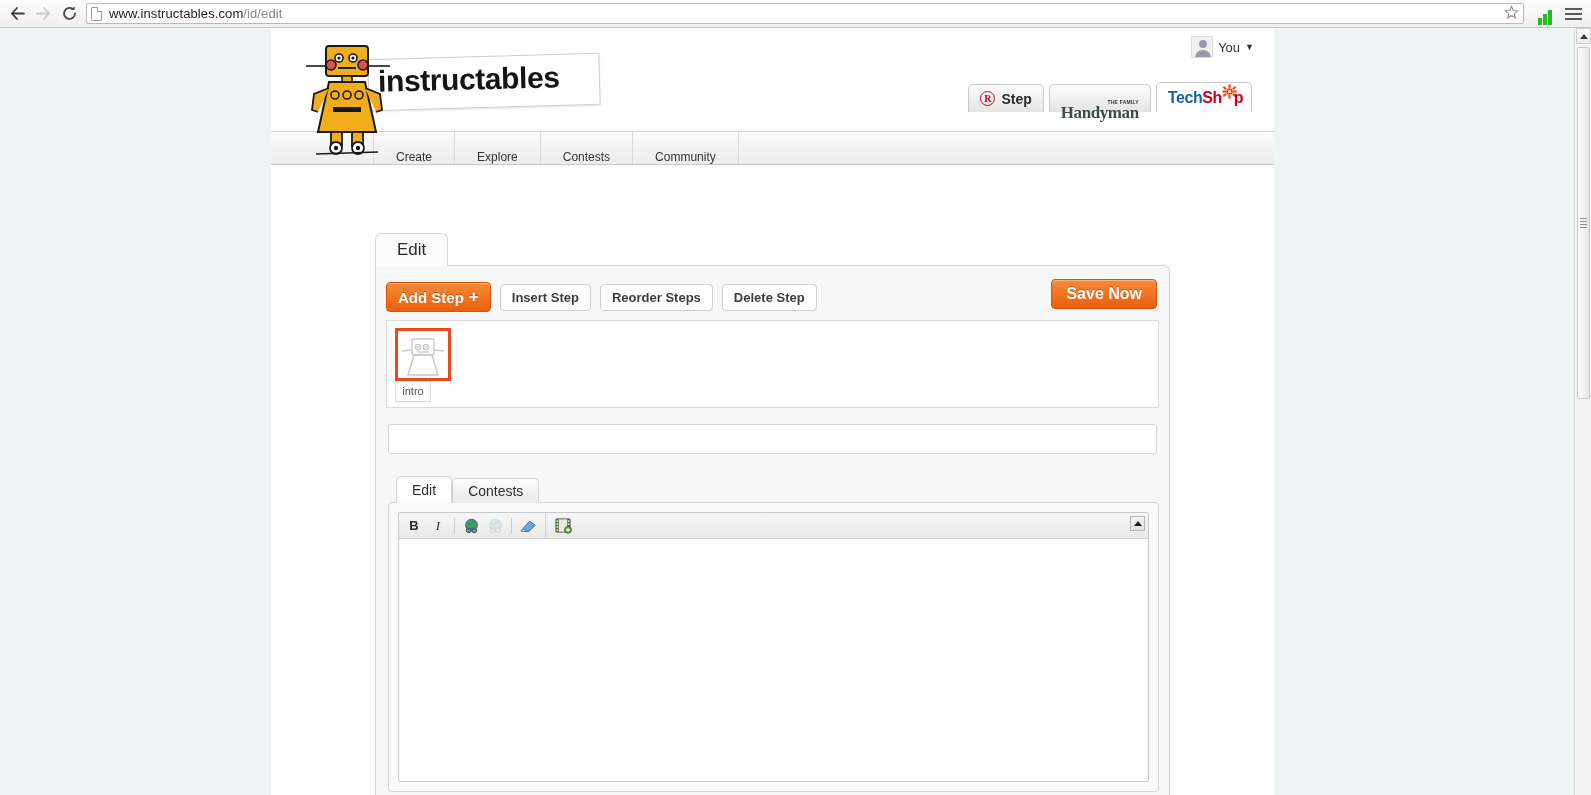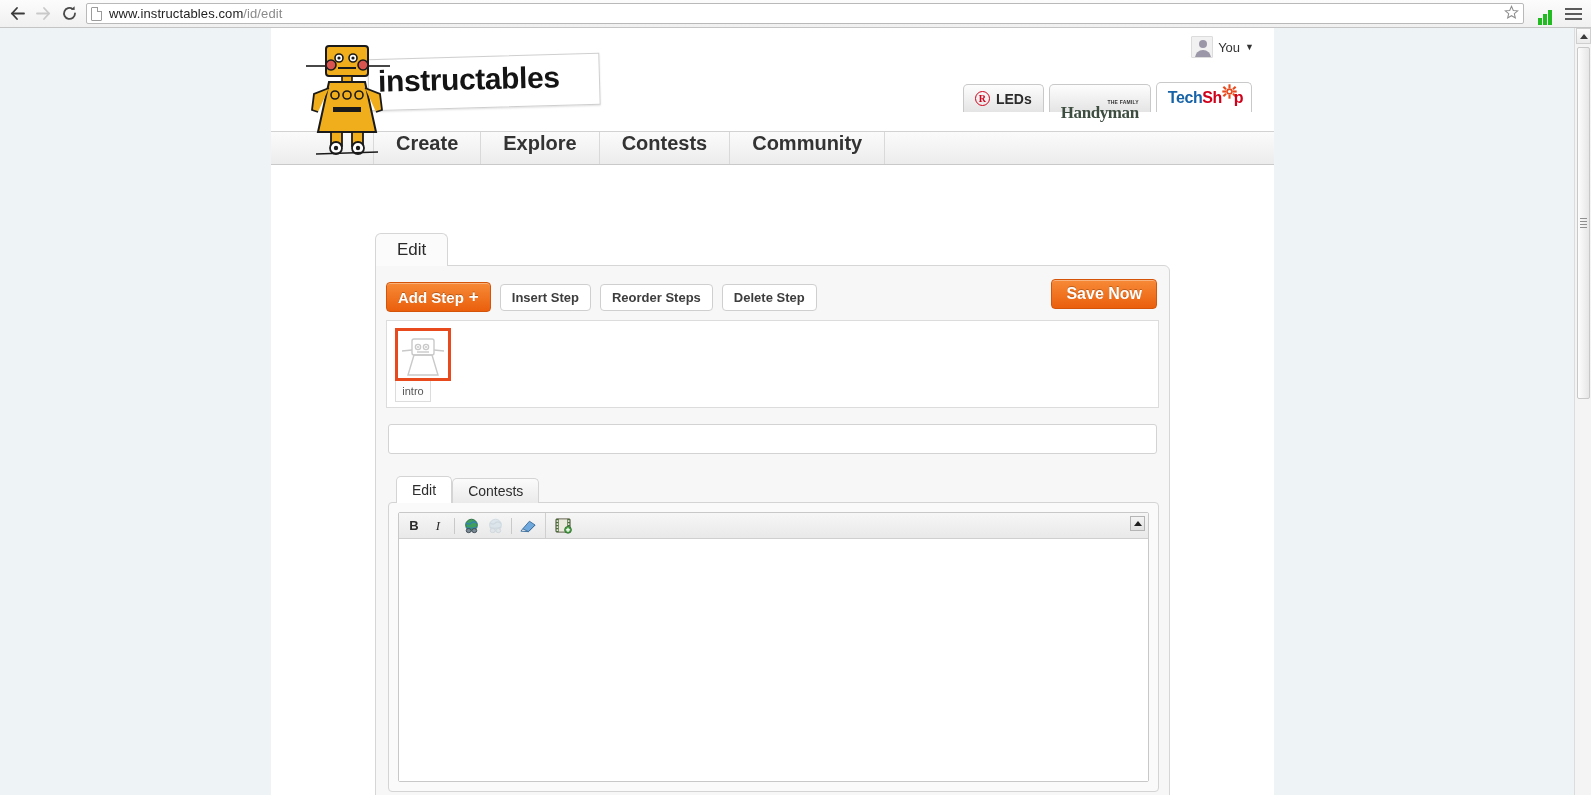--- a/index.html
+++ b/index.html
@@ -145,23 +145,23 @@
   .techshop .t3{ color:#d0021b; position:absolute; right:-3px; top:0;}
 
   
   #main-nav{
     height:34px; border-top:1px solid #d2d2d2; border-bottom:1px solid #c9c9c9;
     background:linear-gradient(#fbfbfb,#ececec);
     display:flex; align-items:stretch;
   }
   #nav-logo-spacer{ width:103px; border-right:1px solid #d9d9d9; }
   .nav-item{
-    padding:0 22px; display:flex;align-items:flex-start;
+    padding:0 22px; display:flex;align-items:flex-end;
     border-right:1px solid #d9d9d9;
-    font-size:20px; color:#333;font-weight:bold;
+    font-size:12px; color:#333;
   }
   #nav-fill{ flex:1; }
 
   
   #editor-area{ position:relative; padding:68px 0 0 0; }
 
   #edit-tab-row{ position:absolute; left:104px; top:68px; display:flex; }
   #edit-tab{
     height:33px; padding:0 21px; display:flex;align-items:center;
     font-size:17px;color:#2a2a2a;
@@ -377,21 +377,21 @@
 
       <div id="account-area">
         <div id="avatar"></div>
         <span id="account-name">You</span>
         <span id="account-caret">▼</span>
       </div>
 
       <div id="sponsor-tabs">
         <div class="sponsor-tab">
           <span class="rs-mark">R</span>
-          <span>LEDs</span>
+          <span>Step</span>
         </div>
         <div class="sponsor-tab">
           <span class="handyman">
             <span class="small">THE FAMILY</span>
             <span class="big">Handyman</span>
           </span>
         </div>
         <div class="sponsor-tab active">
           <span class="techshop">
             <span class="t1">Tech</span><span class="t2">Sh</span>

